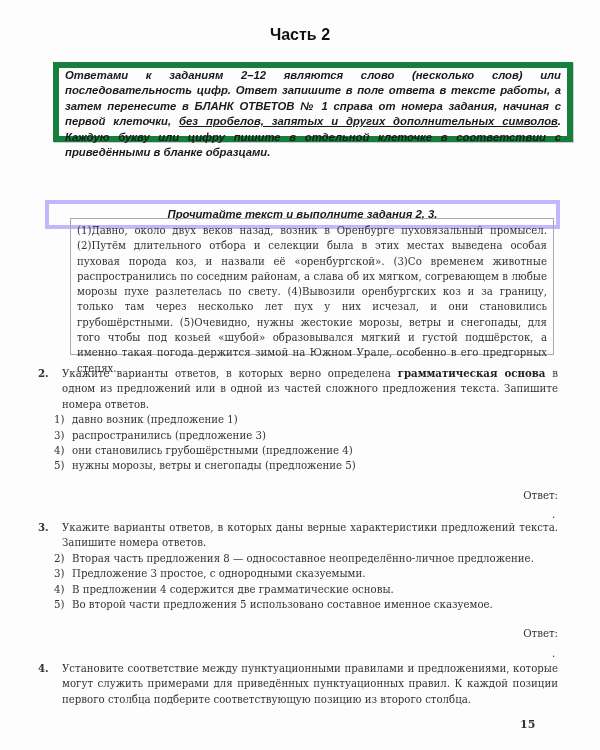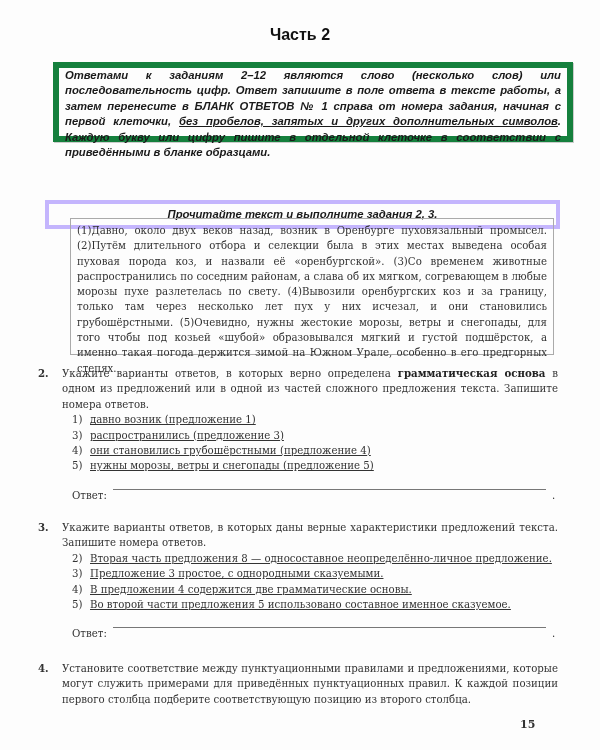--- a/index.html
+++ b/index.html
@@ -6,24 +6,24 @@
   body { width:600px; height:750px; position:relative; overflow:hidden; color:#2a2a2a; }
   .abs { position:absolute; }
   .heading { left:0; width:600px; top:26px; text-align:center; font-family:"Liberation Sans", sans-serif; font-weight:bold; font-size:16px; color:#111; }
   .instr-box { left:53px; top:62px; width:496px; height:68px; border:6px solid #15803d; padding:0 6px; font-family:"Liberation Sans", sans-serif; font-weight:bold; font-style:italic; font-size:11.3px; line-height:15.4px; color:#1a1a1a; text-align:justify; box-shadow:1px 1px 0 #ccc; }
   .instr-box u { text-decoration:underline; }
   .read-bar { left:45px; top:172px; width:507px; height:21px; border:4px solid #c4b5fd; font-family:"Liberation Sans", sans-serif; font-weight:bold; font-style:italic; font-size:11.3px; line-height:21px; text-align:center; color:#1a1a1a;margin-top:28px; }
   .text-box { left:70px; top:218px; width:470px; height:125px; border:1px solid #aaa; padding:4px 6px 6px 6px; font-family:"DejaVu Serif", serif; font-size:10.2px; line-height:15.3px; text-align:justify; color:#333; }
   .q { left:38px; width:520px; font-family:"DejaVu Serif", serif; font-size:10.2px; line-height:15.4px; color:#333; }
   .q .num { position:absolute; left:0; top:0; font-weight:bold; }
   .q .body { margin-left:24px; text-align:justify; }
-  .q .opts { margin-left:34px;text-decoration:underline; }
+  .q .opts { margin-left:16px; }
   .q .opt { white-space:nowrap; }
   .q .opt .n { display:inline-block; width:18px; }
-  .answer { margin-left:34px; margin-top:14px; display:flex; align-items:flex-start; }
+  .answer { margin-left:34px; margin-top:14px; display:flex; align-items:flex-end;flex-direction:column; }
   .answer .line { flex:1; border-bottom:1px solid #777; margin:0 6px 3px 6px; height:1px; }
   .answer .dot { width:6px; }
   b.bold { font-weight:bold; color:#222; }
   .page-num { left:520px; top:718px; font-family:"DejaVu Serif", serif; font-weight:bold; font-size:11px; color:#333; }
 </style>
 </head>
 <body>
 
 <div class="abs heading">Часть 2</div>
 

